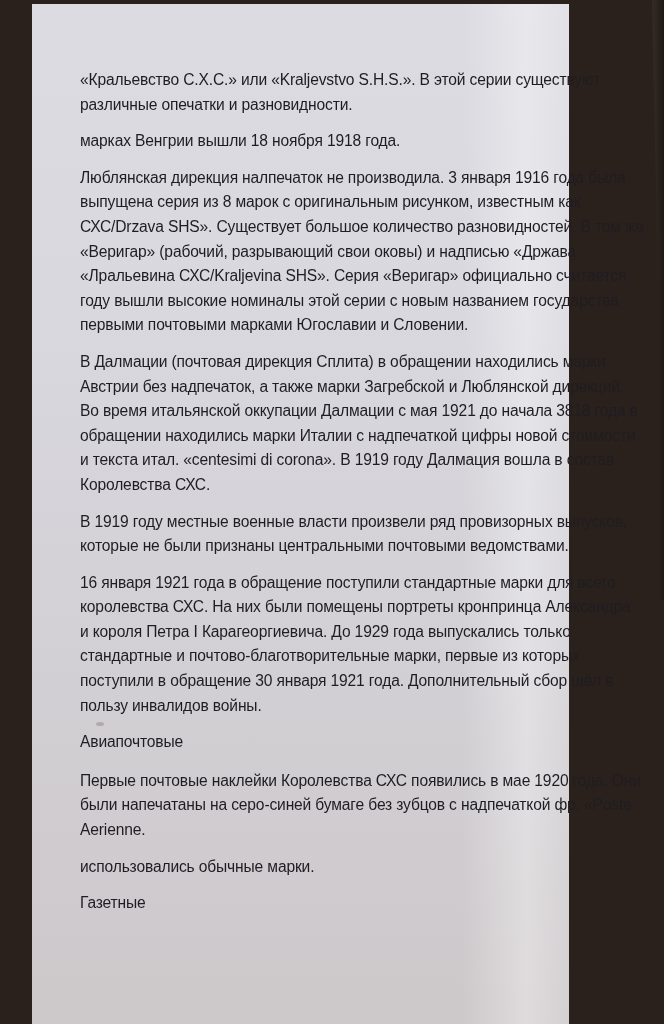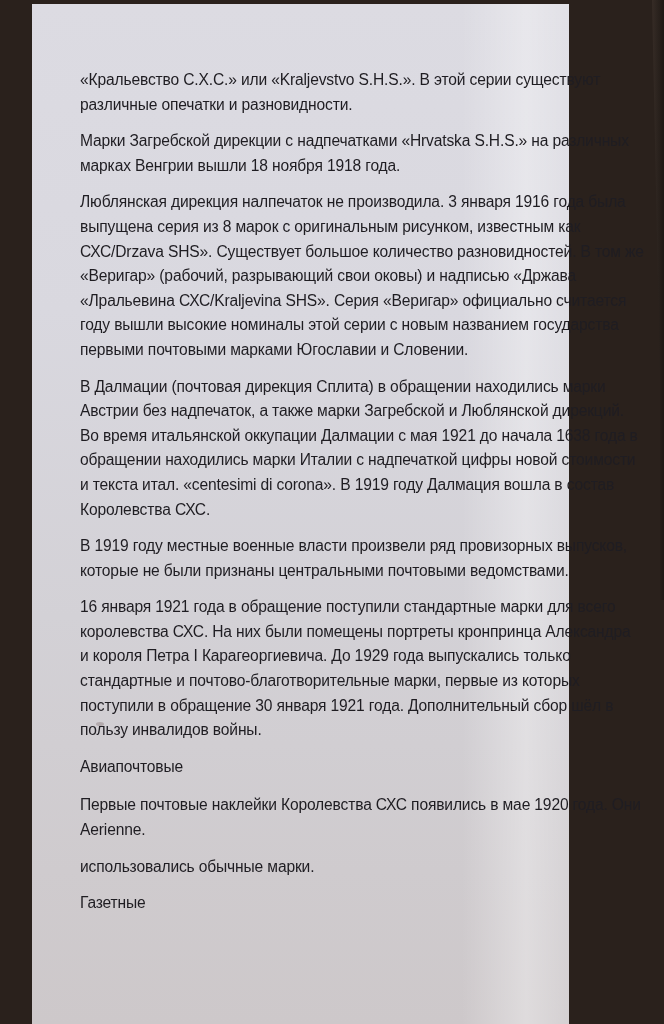--- a/index.html
+++ b/index.html
@@ -70,38 +70,37 @@
 
 <div class="paper">
   <div class="content">
 
     <p class="para">
       <span class="line">«Кральевство С.Х.С.» или «Kraljevstvo S.H.S.». В этой серии существуют</span>
       <span class="line">различные опечатки и разновидности.</span>
     </p>
 
     <p class="para">
-      <span class="line">Марки Загребской  дирекции с надпечатками «Hrvatska S.H.S.» на различных</span>
       <span class="line">марках Венгрии вышли 18 ноября 1918 года.</span>
     </p>
 
     <p class="para">
       <span class="line">Люблянская дирекция налпечаток не производила. 3 января 1916 года была</span>
       <span class="line">выпущена серия из 8 марок с оригинальным рисунком, известным как</span>
       <span class="line">СХС/Drzava SHS». Существует большое количество разновидностей. В том же</span>
       <span class="line">«Веригар» (рабочий, разрывающий свои оковы) и надписью «Држава</span>
       <span class="line">«Лральевина СХС/Kraljevina SHS». Серия «Веригар» официально считается</span>
       <span class="line">году вышли высокие номиналы этой серии с новым названием государства</span>
       <span class="line">первыми почтовыми марками Югославии и Словении.</span>
     </p>
 
     <p class="para">
       <span class="line">В Далмации (почтовая дирекция Сплита) в обращении находились марки</span>
       <span class="line">Австрии без надпечаток, а также марки Загребской и Люблянской дирекций.</span>
-      <span class="line">Во время итальянской оккупации Далмации с мая 1921 до начала 1638 года в</span>
+      <span class="line">Во время итальянской оккупации Далмации с мая 1921 до начала 3818 года в</span>
       <span class="line">обращении находились марки Италии с надпечаткой цифры новой стоимости</span>
       <span class="line">и текста итал. «centesimi di corona». В 1919 году Далмация вошла в состав</span>
       <span class="line">Королевства СХС.</span>
     </p>
 
     <p class="para">
       <span class="line">В 1919 году местные военные власти произвели ряд провизорных выпусков,</span>
       <span class="line">которые не были признаны центральными почтовыми ведомствами.</span>
     </p>
 
@@ -113,20 +112,21 @@
       <span class="line">поступили в обращение 30 января 1921 года. Дополнительный сбор шёл в</span>
       <span class="line">пользу инвалидов войны.</span>
     </p>
 
     <p class="para heading">
       <span class="line">Авиапочтовые</span>
     </p>
 
     <p class="para">
       <span class="line">Первые почтовые наклейки Королевства СХС появились в мае 1920 года. Они</span>
+      <span class="line">были напечатаны на серо-синей бумаге без зубцов с надпечаткой фр. «Poste</span>
       <span class="line">Aerienne.</span>
     </p>
 
     <p class="para">
       <span class="line">использовались обычные марки.</span>
     </p>
 
     <p class="para heading">
       <span class="line">Газетные</span>
     </p>

